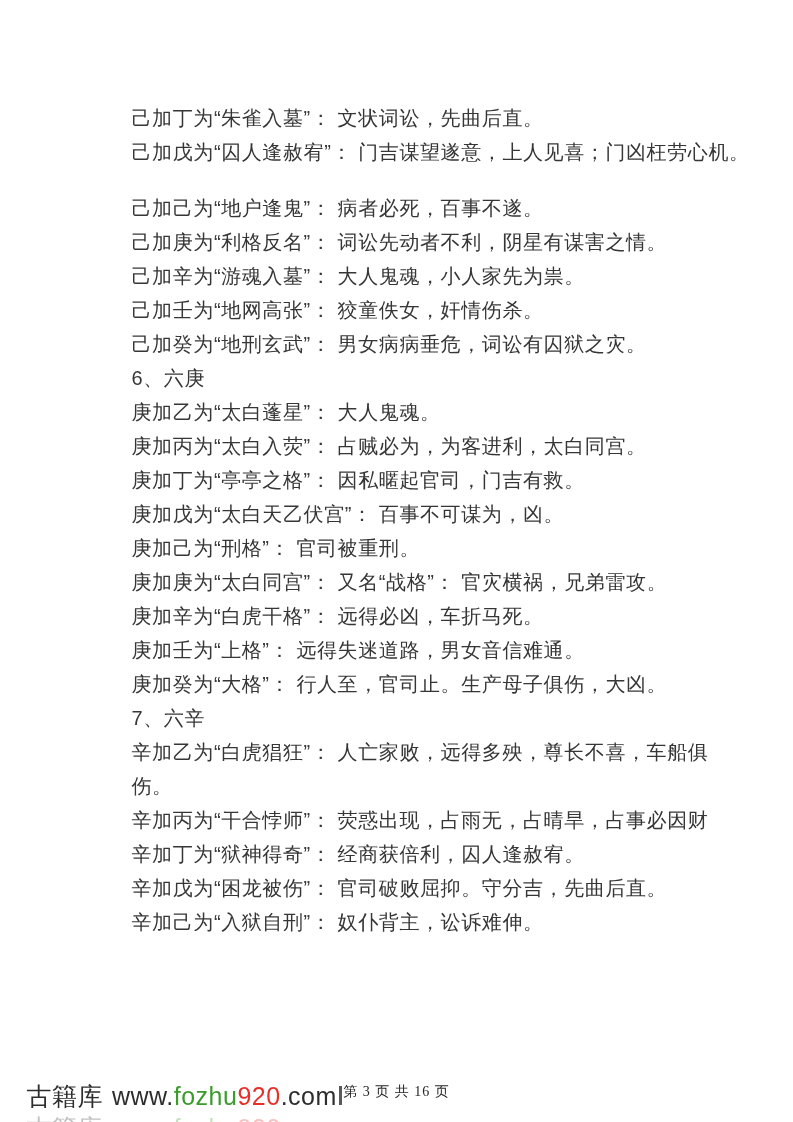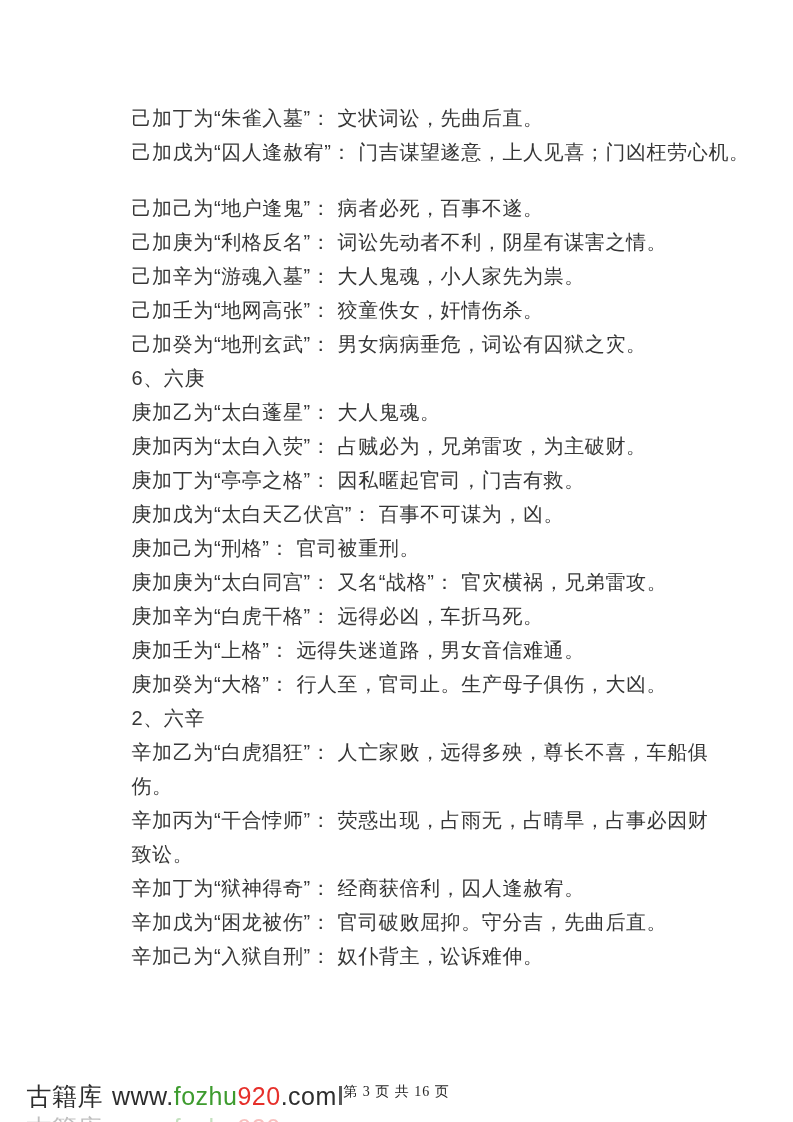--- a/index.html
+++ b/index.html
@@ -73,33 +73,32 @@
       <div class="line">己加丁为“朱雀入墓”： 文状词讼，先曲后直。</div>
       <div class="line">己加戊为“囚人逢赦宥”： 门吉谋望遂意，上人见喜；门凶枉劳心机。</div>
       <div class="line blank"></div>
       <div class="line">己加己为“地户逢鬼”： 病者必死，百事不遂。</div>
       <div class="line">己加庚为“利格反名”： 词讼先动者不利，阴星有谋害之情。</div>
       <div class="line">己加辛为“游魂入墓”： 大人鬼魂，小人家先为祟。</div>
       <div class="line">己加壬为“地网高张”： 狡童佚女，奸情伤杀。</div>
       <div class="line">己加癸为“地刑玄武”： 男女病病垂危，词讼有囚狱之灾。</div>
       <div class="line">6、六庚</div>
       <div class="line">庚加乙为“太白蓬星”： 大人鬼魂。</div>
-      <div class="line">庚加丙为“太白入荧”： 占贼必为，兄弟雷攻，为主破财。</div>
+      <div class="line">庚加丙为“太白入荧”： 占贼必为，为客进利，太白同宫。</div>
       <div class="line">庚加丁为“亭亭之格”： 因私暱起官司，门吉有救。</div>
       <div class="line">庚加戊为“太白天乙伏宫”： 百事不可谋为，凶。</div>
       <div class="line">庚加己为“刑格”： 官司被重刑。</div>
       <div class="line">庚加庚为“太白同宫”： 又名“战格”： 官灾横祸，兄弟雷攻。</div>
       <div class="line">庚加辛为“白虎干格”： 远得必凶，车折马死。</div>
       <div class="line">庚加壬为“上格”： 远得失迷道路，男女音信难通。</div>
       <div class="line">庚加癸为“大格”： 行人至，官司止。生产母子俱伤，大凶。</div>
-      <div class="line">2、六辛</div>
+      <div class="line">7、六辛</div>
       <div class="line">辛加乙为“白虎猖狂”： 人亡家败，远得多殃，尊长不喜，车船俱</div>
       <div class="line">伤。</div>
       <div class="line">辛加丙为“干合悖师”： 荧惑出现，占雨无，占晴旱，占事必因财</div>
-      <div class="line">致讼。</div>
       <div class="line">辛加丁为“狱神得奇”： 经商获倍利，囚人逢赦宥。</div>
       <div class="line">辛加戊为“困龙被伤”： 官司破败屈抑。守分吉，先曲后直。</div>
       <div class="line">辛加己为“入狱自刑”： 奴仆背主，讼诉难伸。</div>
     </main>
 
   <div class="footer">第 3 页 共 16 页</div>
 
   <div class="watermark">
     <span class="wm-dark site-name">古籍库</span><span class="wm-dark">www.</span><span class="wm-green">fozhu</span><span class="wm-red">920</span><span class="wm-dark">.com</span><span class="wm-bar"></span>
   </div>

